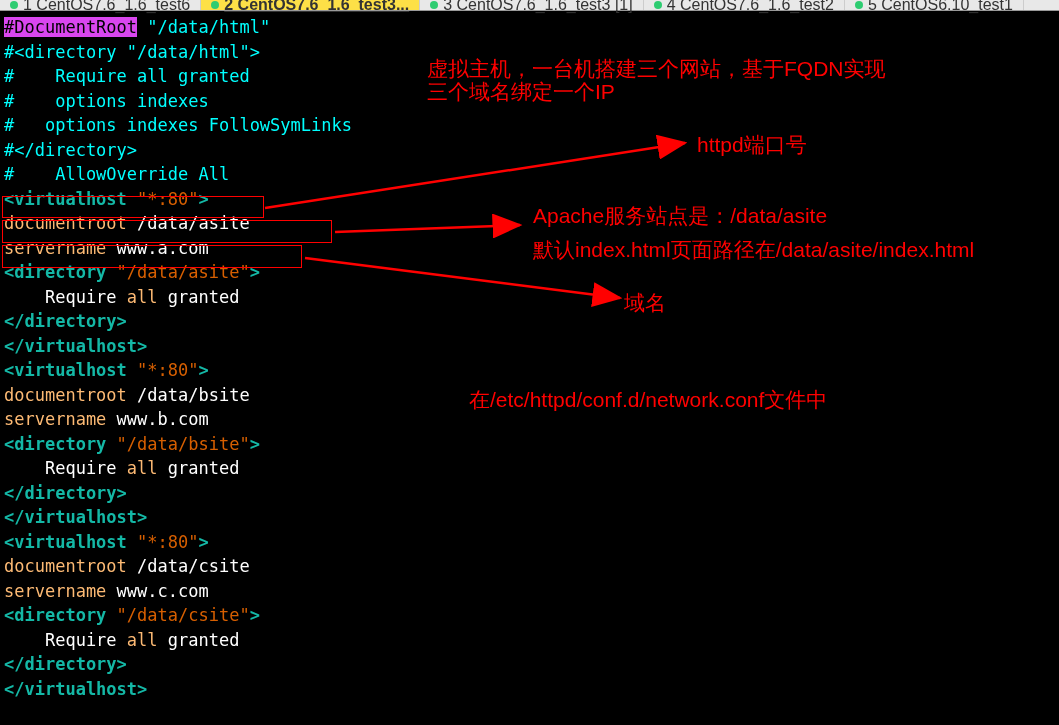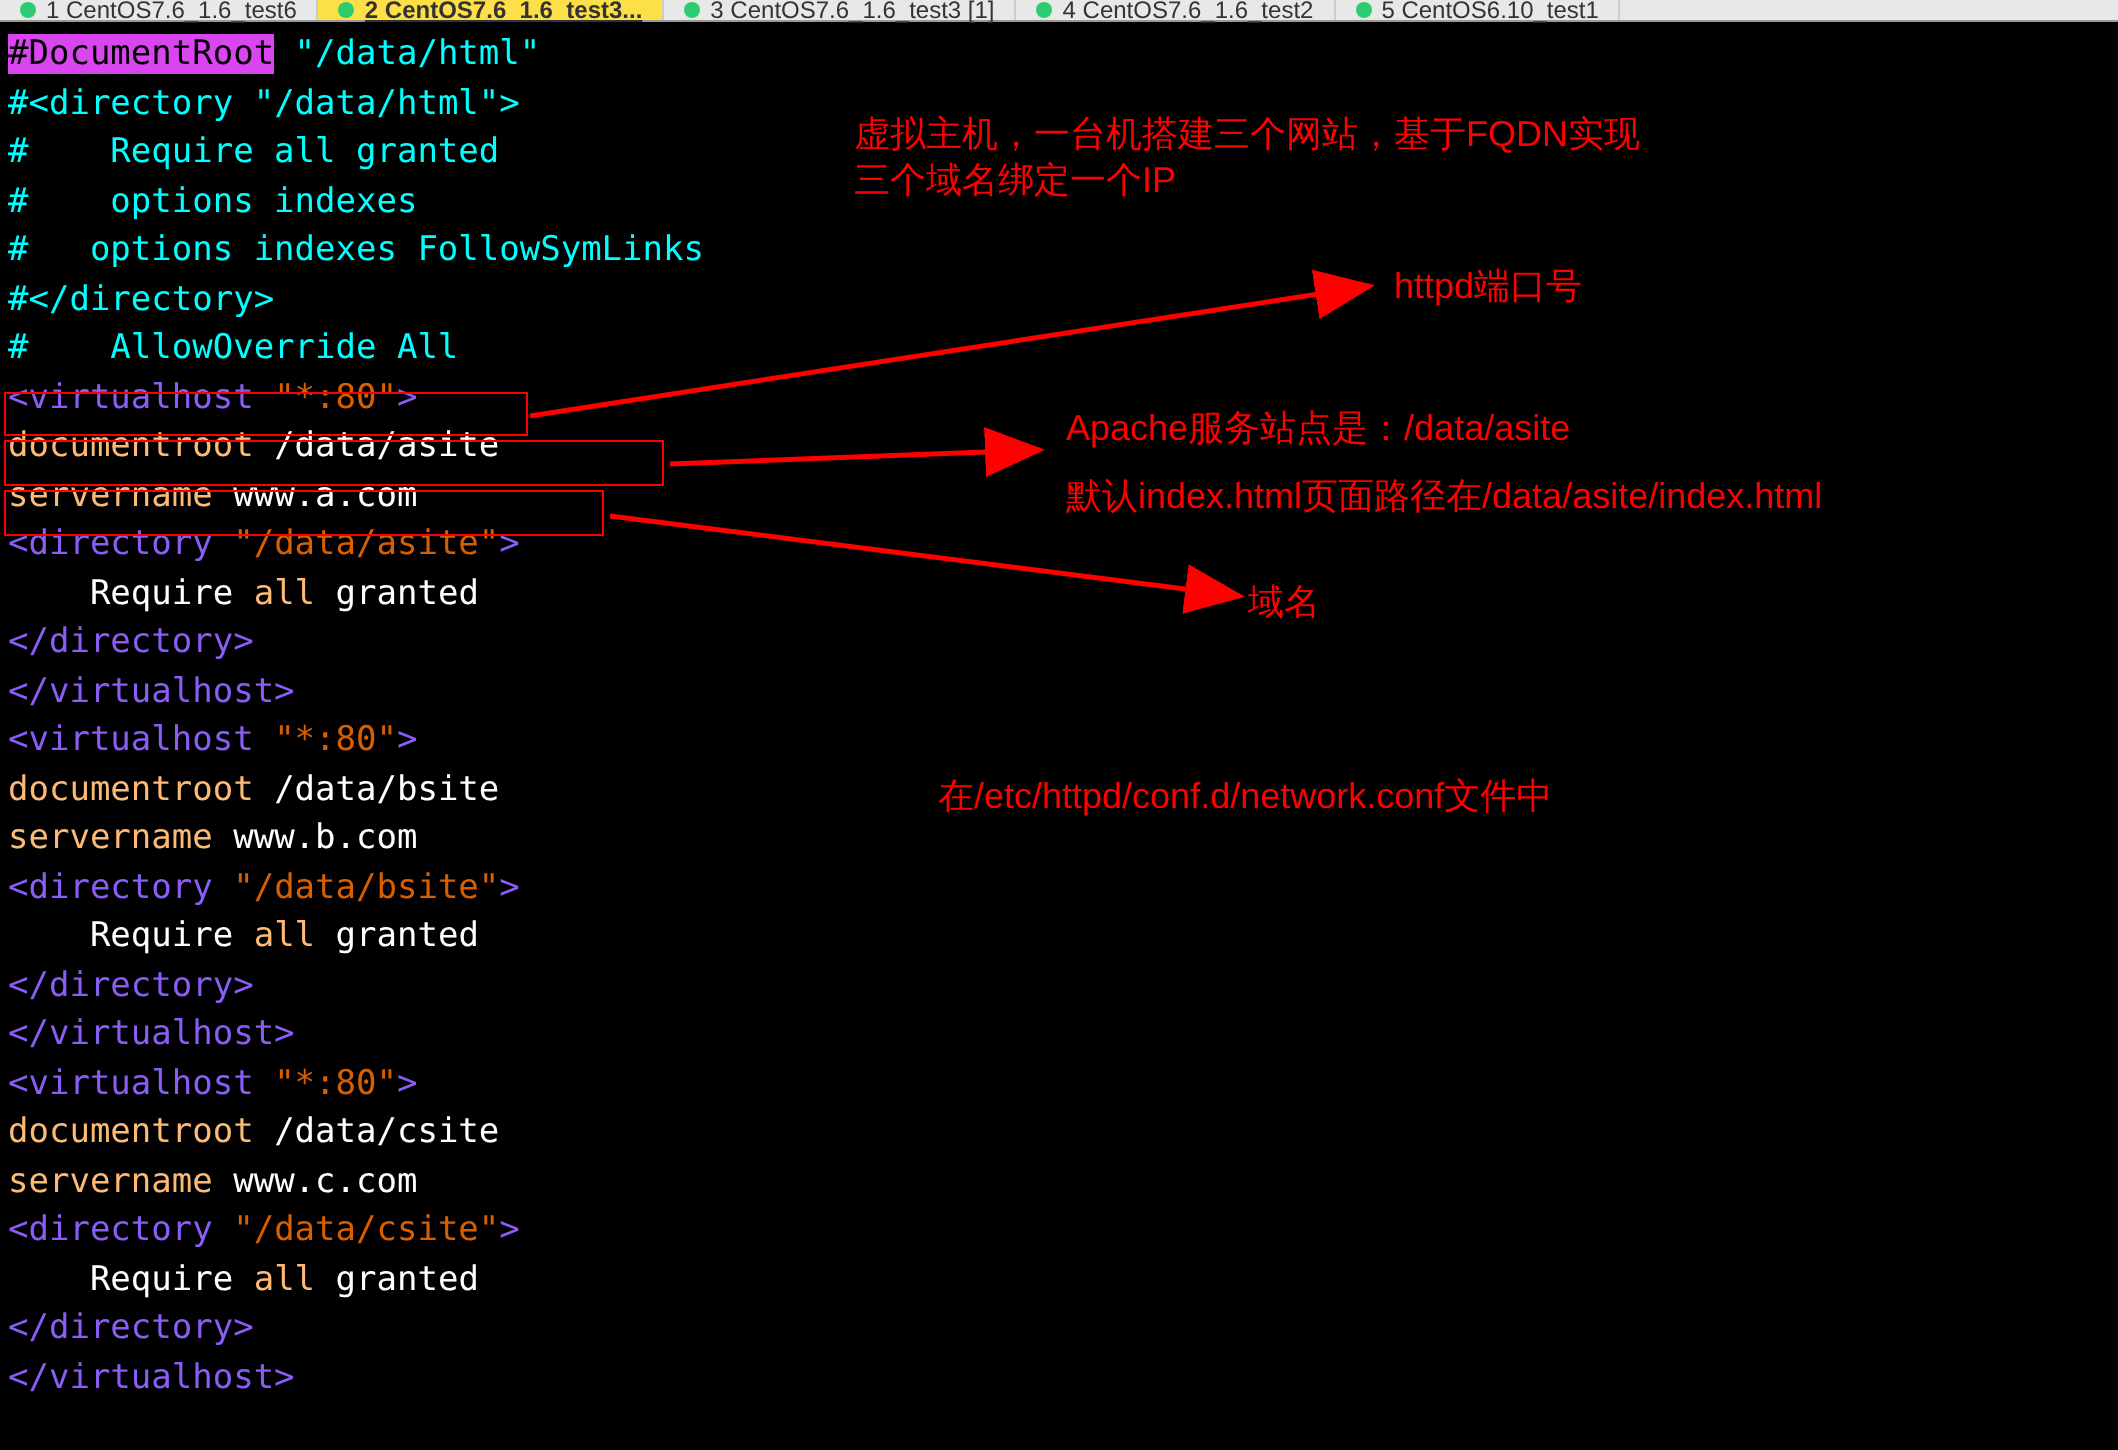--- a/index.html
+++ b/index.html
@@ -10,21 +10,21 @@
       width: 1059px;
       height: 725px;
       overflow: hidden;
       position: relative;
     }
     .tabs {
       display: flex;
       background: #e8e8e8;
       height: 11px;
       border-bottom: 1px solid #999;
-      font-size: 12px;
+      font-size: 16px;
       font-family: Arial, sans-serif;
       align-items: center;
       text-align: center;
     }
     .tab {
       display: flex;
       align-items: center;
       padding: 0 10px;
       height: 100%;
       border-right: 1px solid #ccc;
@@ -45,27 +45,27 @@
     }
     .editor {
       padding: 4px 4px;
       line-height: 24.5px;
       position: relative;
     }
     .line { white-space: pre; }
     .c-comment { color: #00ffff; }
     .c-highlight { background: #d946ef; color: #000; }
     .c-string { color: #d75f00; }
-    .c-keyword { color: #8b5cf6; }
+    .c-keyword { color: #14b8a6; font-weight: bold; }
     .c-yellow { color: #fdba74; }
     .c-white { color: #ffffff; }
     .annotation {
       position: absolute;
       color: #ff0000;
-      font-size: 18px;
+      font-size: 21px;
       font-family: 'Microsoft YaHei', sans-serif;
       white-space: nowrap;
     }
     svg.arrow {
       position: absolute;
       pointer-events: none;
     }
     .red-box {
       position: absolute;
       border: 1px solid #ff0000;

